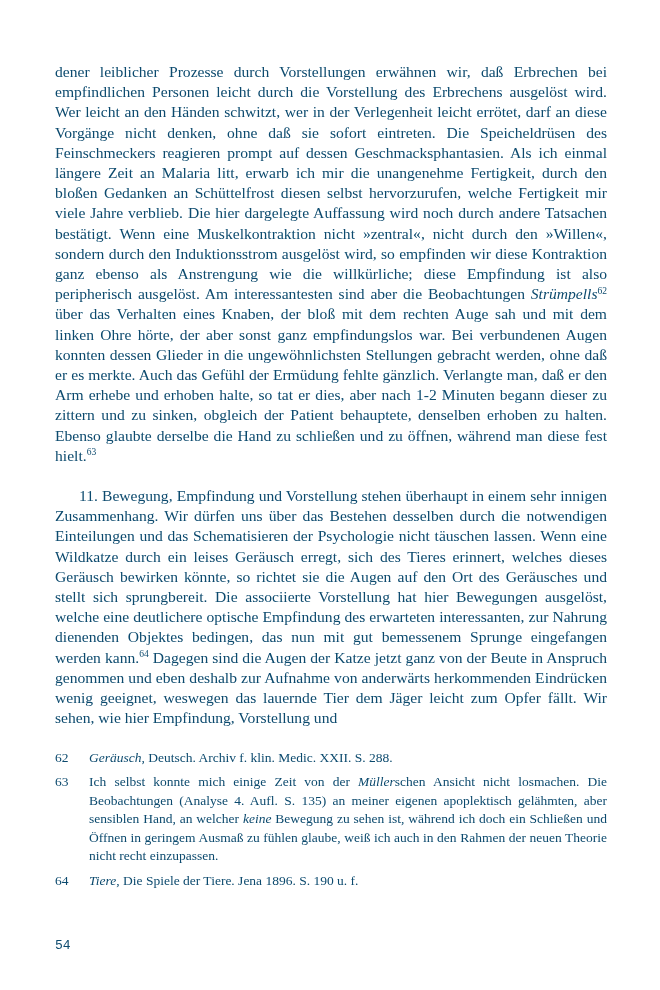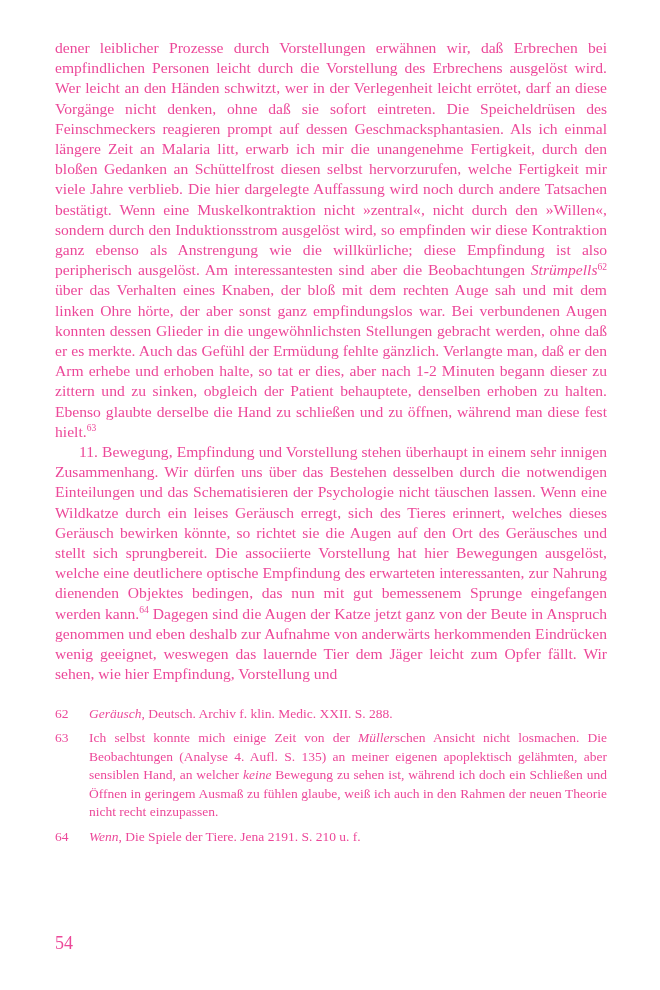--- a/index.html
+++ b/index.html
@@ -6,35 +6,36 @@
     margin: 0;
     padding: 0;
     background: #ffffff;
   }
   .page {
     position: relative;
     width: 660px;
     height: 990px;
     background: #ffffff;
     box-sizing: border-box;
-    padding: 38px 53px 0 55px;
+    padding: 62px 53px 0 55px;
     font-family: "Liberation Serif", "DejaVu Serif", serif;
-    color: #ec4899;
+    color: #0c4a6e;
     overflow: hidden;
   }
   .body-text .para {
     margin: 0;
     font-size: 15.6px;
     line-height: 20.2px;
     text-align: justify;
     hyphens: auto;
     -webkit-hyphens: auto;
   }
   .para.indent {
     text-indent: 24px;
+    margin-top: 20px;
   }
   sup.fn-ref {
     font-size: 9.5px;
     line-height: 0;
     vertical-align: baseline;
     position: relative;
     top: -5.5px;
   }
   .footnotes {
     margin-top: 20px;
@@ -52,22 +53,23 @@
     flex: 0 0 34px;
     width: 34px;
   }
   .fn-text {
     flex: 1;
   }
   .page-number {
     position: absolute;
     left: 55px;
     bottom: 38px;
-    font-size: 18px;
+    font-size: 13px;
     line-height: 1;
+    font-family: Liberation Mono, monospace;
   }
   i { font-style: italic; }
 </style>
 </head>
 <body>
 
 <div class="page">
 
   <div class="body-text">
 
@@ -84,20 +86,20 @@
       <span class="fn-text"><i>Geräusch</i><span>, Deutsch. Archiv f. klin. Medic. XXII. S. 288.</span></span>
     </div>
 
     <div class="footnote">
       <span class="fn-num">63</span>
       <span class="fn-text"><span>Ich selbst konnte mich einige Zeit von der </span><i>Müller</i><span>schen Ansicht nicht losmachen. Die Beobachtungen (Analyse 4. Aufl. S. 135) an meiner eigenen apoplektisch gelähmten, aber sensiblen Hand, an welcher </span><i>keine</i><span> Bewegung zu sehen ist, während ich doch ein Schließen und Öffnen in geringem Ausmaß zu fühlen glaube, weiß ich auch in den Rahmen der neuen Theorie nicht recht einzupassen.</span></span>
     </div>
 
     <div class="footnote">
       <span class="fn-num">64</span>
-      <span class="fn-text"><i>Wenn</i><span>, Die Spiele der Tiere. Jena 2191. S. 210 u. f.</span></span>
+      <span class="fn-text"><i>Tiere</i><span>, Die Spiele der Tiere. Jena 1896. S. 190 u. f.</span></span>
     </div>
 
   </div>
 
   <div class="page-number">54</div>
 
 </div>
 
 </body></html>

